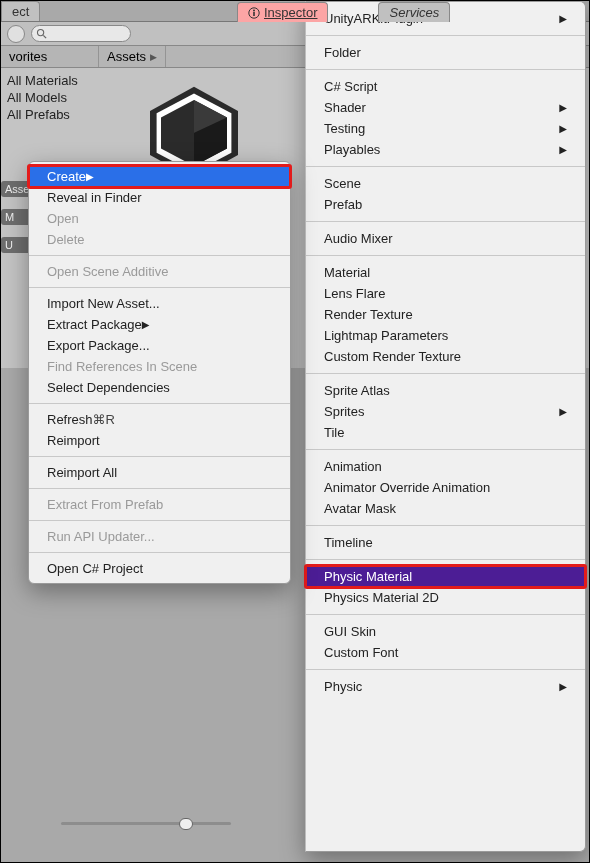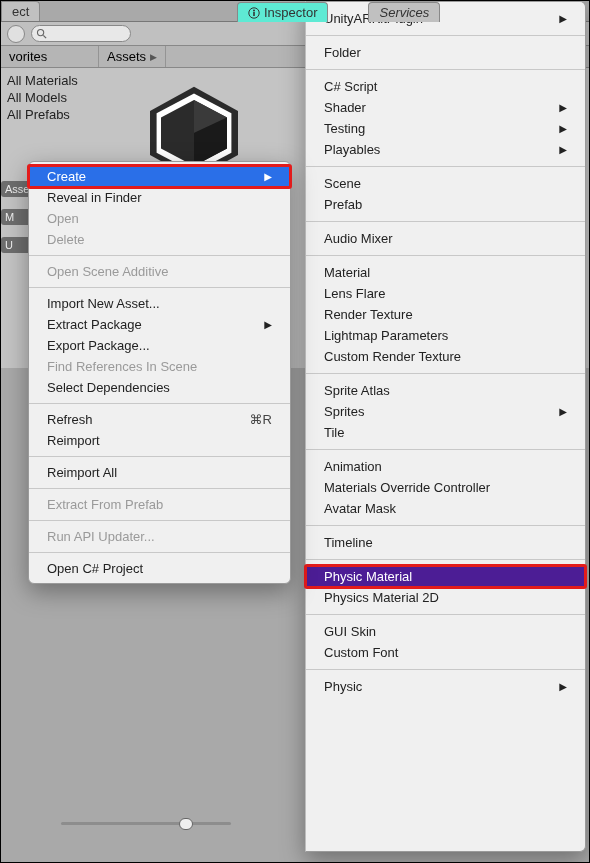--- a/index.html
+++ b/index.html
@@ -1,20 +1,20 @@
 <!DOCTYPE html>
 <html><head>
 <meta charset="utf-8">
 <style>
 * { margin: 0; padding: 0; box-sizing: border-box; font-family: -apple-system, "Helvetica Neue", Arial, sans-serif; font-size: 13px; }
 body { background: #a9a9a9; width: 590px; height: 863px; position: relative; overflow: hidden; border: 1px solid #000; }
 
 
 .tabstrip { height: 21px; background: #a9a9a9; display: flex; align-items: flex-end; border-bottom: 1px solid #777; }
-.tab { height: 20px; padding: 0 10px; background: #c0c0c0; border: 1px solid #888; border-bottom: none; border-radius: 4px 4px 0 0; margin-right: 2px; display: flex; align-items: center; gap: 4px; color: #333; }
+.tab { height: 20px; padding: 0 10px; background: #c0c0c0; border: 1px solid #888; border-bottom: none; border-radius: 4px 4px 0 0; margin-right: 12px; display: flex; align-items: center; gap: 4px; color: #333; }
 .tab .ic { width: 12px; height: 12px; display:inline-block; }
 
 .toolbar { height: 24px; background: #c0c0c0; border-bottom: 1px solid #888; display: flex; align-items: center; padding: 0 6px; gap: 6px; }
 .roundbtn { width: 18px; height: 18px; border-radius: 50%; background: #e0e0e0; border: 1px solid #888; }
 .search { flex: 0 0 100px; height: 17px; border: 1px solid #888; border-radius: 9px; background: #e8e8e8; display:flex; align-items:center; padding-left:4px; }
 .search svg { width:11px; height:11px; }
 .tbicon { width: 18px; height: 18px; }
 
 .crumbs { height: 22px; background: #b5b5b5; border-bottom: 1px solid #888; display: flex; }
 .crumbcol { padding: 3px 8px; border-right: 1px solid #949494; }
@@ -24,21 +24,21 @@
 .leftlist { width: 98px; background: #c4c4c4; padding-top: 4px; }
 .leftlist div { padding: 1px 6px; color: #222; white-space: nowrap; overflow: hidden; }
 .iconarea { flex: 1; background: #c4c4c4; position: relative; }
 .unitycube { position: absolute; left: 40px; top: 10px; width: 110px; height: 110px; }
 
 .bottom-sections { position:absolute; left:0; top:180px; width:30px; }
 .bottom-sections .hdr { background:#6e6e6e; color:#eee; font-size:11px; padding:2px 4px; border-radius:3px; margin-bottom:30px; white-space:nowrap; overflow:hidden; }
 
 
 .ctxmenu { position: absolute; left: 27px; top: 160px; width: 263px; background: #f0f0f0; border: 1px solid #9a9a9a; border-radius: 6px; box-shadow: 0 8px 24px rgba(0,0,0,.35); padding: 4px 0; z-index: 10; }
-.ctxmenu .mi { padding: 3px 18px 3px 18px; color: #222; display:flex; justify-content:space-between; align-items:center; position:relative; }
+.ctxmenu .mi { padding: 3px 18px 3px 18px; color: #222; display:flex; align-items:center; position:relative; }
 .ctxmenu .mi.disabled { color: #9a9a9a; }
 .ctxmenu .sep { height: 1px; background: #c8c8c8; margin: 5px 0; }
 .ctxmenu .mi.selected { background: #2a6fe8; color: #fff; }
 .ctxmenu .mi .arrow { font-size: 10px; }
 .ctxmenu .mi .sc { color:#444; }
 .redbox { position:absolute; inset:-2px -2px -2px -2px; border:3px solid #e31b1b; border-radius:3px; pointer-events:none; }
 
 
 .submenu { position: absolute; left: 304px; top: 0px; width: 281px; bottom:10px; background: #f0f0f0; border: 1px solid #9a9a9a; border-left: 1px solid #bdbdbd; border-radius: 0 6px 6px 0; box-shadow: 0 8px 24px rgba(0,0,0,.35); padding: 6px 0; z-index: 9; }
 .submenu .mi { padding: 3px 18px; color: #222; display:flex; justify-content:space-between; align-items:center; position:relative;}
@@ -60,21 +60,21 @@
     <span>ect</span>
   </div>
   <div class="lock">
     <svg width="10" height="12" viewBox="0 0 10 12">
         <path d="M2 5V3a3 3 0 016 0v2h1v6H1V5h1zm1 0h4V3a2 2 0 00-4 0v2z" fill="#555"></path>
       </svg>
     <span style="font-size:10px;">▾≡</span>
   </div>
 </div>
 <div style="position:absolute; left:236px; top:0; height:21px; display:flex; align-items:flex-end; z-index:20;">
-  <div class="tab" style="background:#5eead4;">
+  <div class="tab" style="background:#fca5a5;text-decoration:underline;">
     <svg class="ic" viewBox="0 0 12 12">
         <circle cx="6" cy="6" r="5.2" fill="none" stroke="#333"></circle>
         <circle cx="6" cy="3.4" r="1" fill="#333"></circle>
         <rect x="5.2" y="5" width="1.6" height="4" fill="#333"></rect>
       </svg>
     <span>Inspector</span>
   </div>
   <div class="tab" style="margin-left:38px;font-style:italic;">
     <span>Services</span>
   </div>
@@ -264,21 +264,21 @@
       <span class="arrow">▶</span>
     </div>
     <div class="mi">
       <span>Tile</span>
     </div>
     <div class="sep"></div>
     <div class="mi">
       <span>Animation</span>
     </div>
     <div class="mi">
-      <span>Materials Override Controller</span>
+      <span>Animator Override Animation</span>
     </div>
     <div class="mi">
       <span>Avatar Mask</span>
     </div>
     <div class="sep"></div>
     <div class="mi">
       <span>Timeline</span>
     </div>
     <div class="sep"></div>
     <div class="mi selected">

